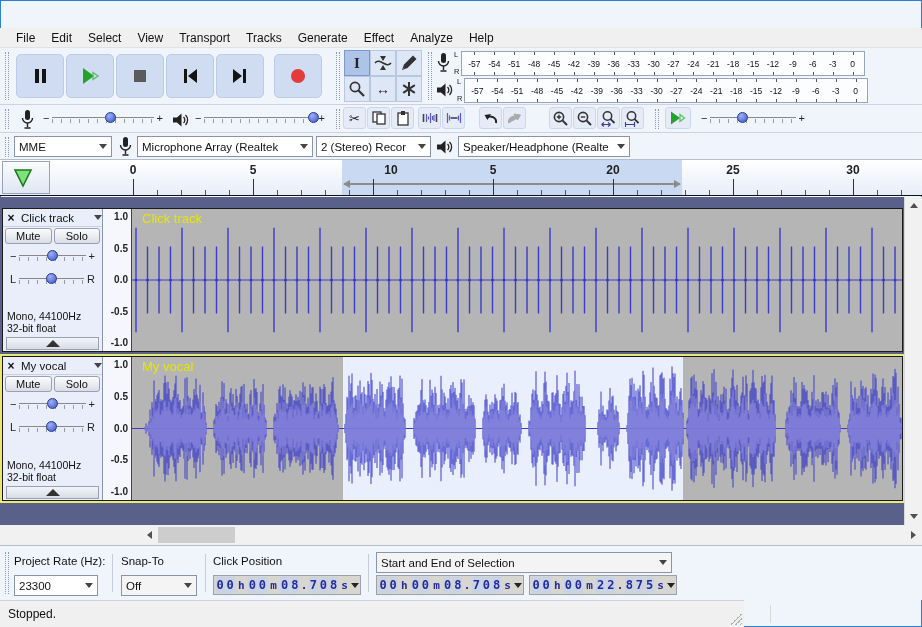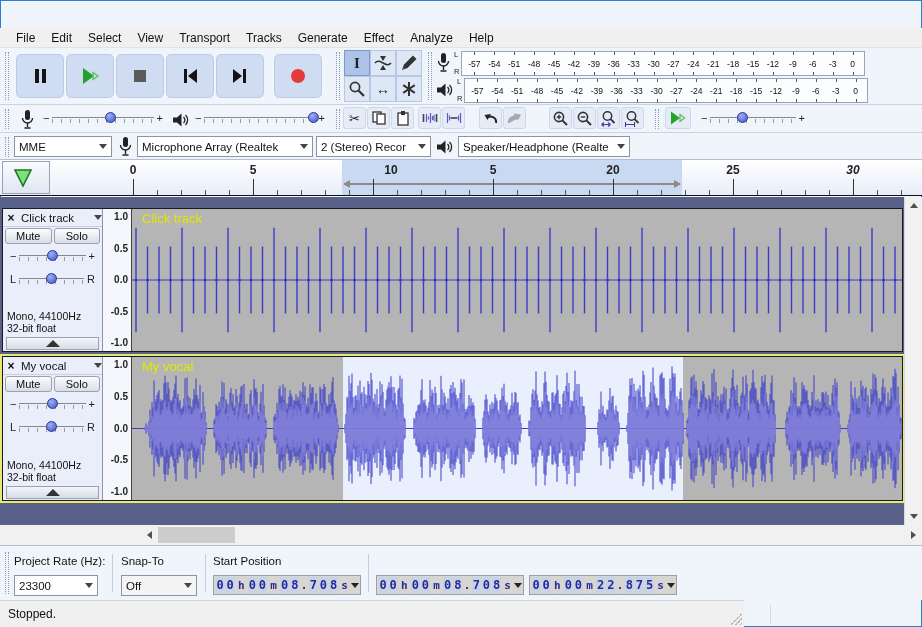--- a/index.html
+++ b/index.html
@@ -458,21 +458,21 @@
         <div class="tick-min" style="left: 609px;"></div>
         <div class="tick-min" style="left: 633px;"></div>
         <div class="tick-min" style="left: 657px;"></div>
         <div class="tick-maj" style="left: 681px;"></div>
         <div class="ruler-num" style="left: 681px;">25</div>
         <div class="tick-min" style="left: 705px;"></div>
         <div class="tick-min" style="left: 729px;"></div>
         <div class="tick-min" style="left: 753px;"></div>
         <div class="tick-min" style="left: 777px;"></div>
         <div class="tick-maj" style="left: 801px;"></div>
-        <div class="ruler-num" style="left: 801px; font-style: italic;">30</div>
+        <div class="ruler-num" style="left: 801px;">30</div>
         <div class="tick-min" style="left: 825px;"></div>
         <div class="tick-min" style="left: 849px;"></div>
       </div>
   </div>
 
   <div class="trackarea">
 
     <div class="track" style="top:11px;height:144px;">
       <div class="tpanel">
         <div class="trow-top">
@@ -753,21 +753,21 @@
       <span class="dd-text">23300</span>
         <span class="caret"></span>
     </div>
     <div class="tb-sep" style="left:112px;top:8px;height:38px;"></div>
     <span class="lbl" style="left:121px;">Snap-To</span>
     <div class="dd" style="left:121px;top:29px;width:76px;background:#f4f4f4;">
       <span class="dd-text">Off</span>
         <span class="caret"></span>
     </div>
     <div class="tb-sep" style="left:205px;top:8px;height:38px;"></div>
-    <span class="lbl" style="left:213px;">Start Position</span>
+    <span class="lbl" style="left:213px;">Click Position</span>
     <div class="timefield" style="left:213px;width:148px;">
         <span class="tfd">0</span>
         <span class="tfd">0</span>
         <span class="tfsp"></span>
         <span class="tfs">h</span>
         <span class="tfsp"></span>
         <span class="tfd">0</span>
         <span class="tfd">0</span>
         <span class="tfsp"></span>
         <span class="tfs">m</span>
@@ -776,20 +776,24 @@
         <span class="tfd">8</span>
         <span class="tfs">.</span>
         <span class="tfd">7</span>
         <span class="tfd">0</span>
         <span class="tfd">8</span>
         <span class="tfsp"></span>
         <span class="tfs">s</span>
         <span class="tfa"></span>
       </div>
     <div class="tb-sep" style="left:368px;top:8px;height:38px;"></div>
+    <div class="dd" style="left:376px;top:6px;width:296px;background:#f4f4f4;">
+      <span class="dd-text">Start and End of Selection</span>
+        <span class="caret"></span>
+    </div>
     <div class="timefield" style="left:376px;width:148px;">
         <span class="tfd">0</span>
         <span class="tfd">0</span>
         <span class="tfsp"></span>
         <span class="tfs">h</span>
         <span class="tfsp"></span>
         <span class="tfd">0</span>
         <span class="tfd">0</span>
         <span class="tfsp"></span>
         <span class="tfs">m</span>

